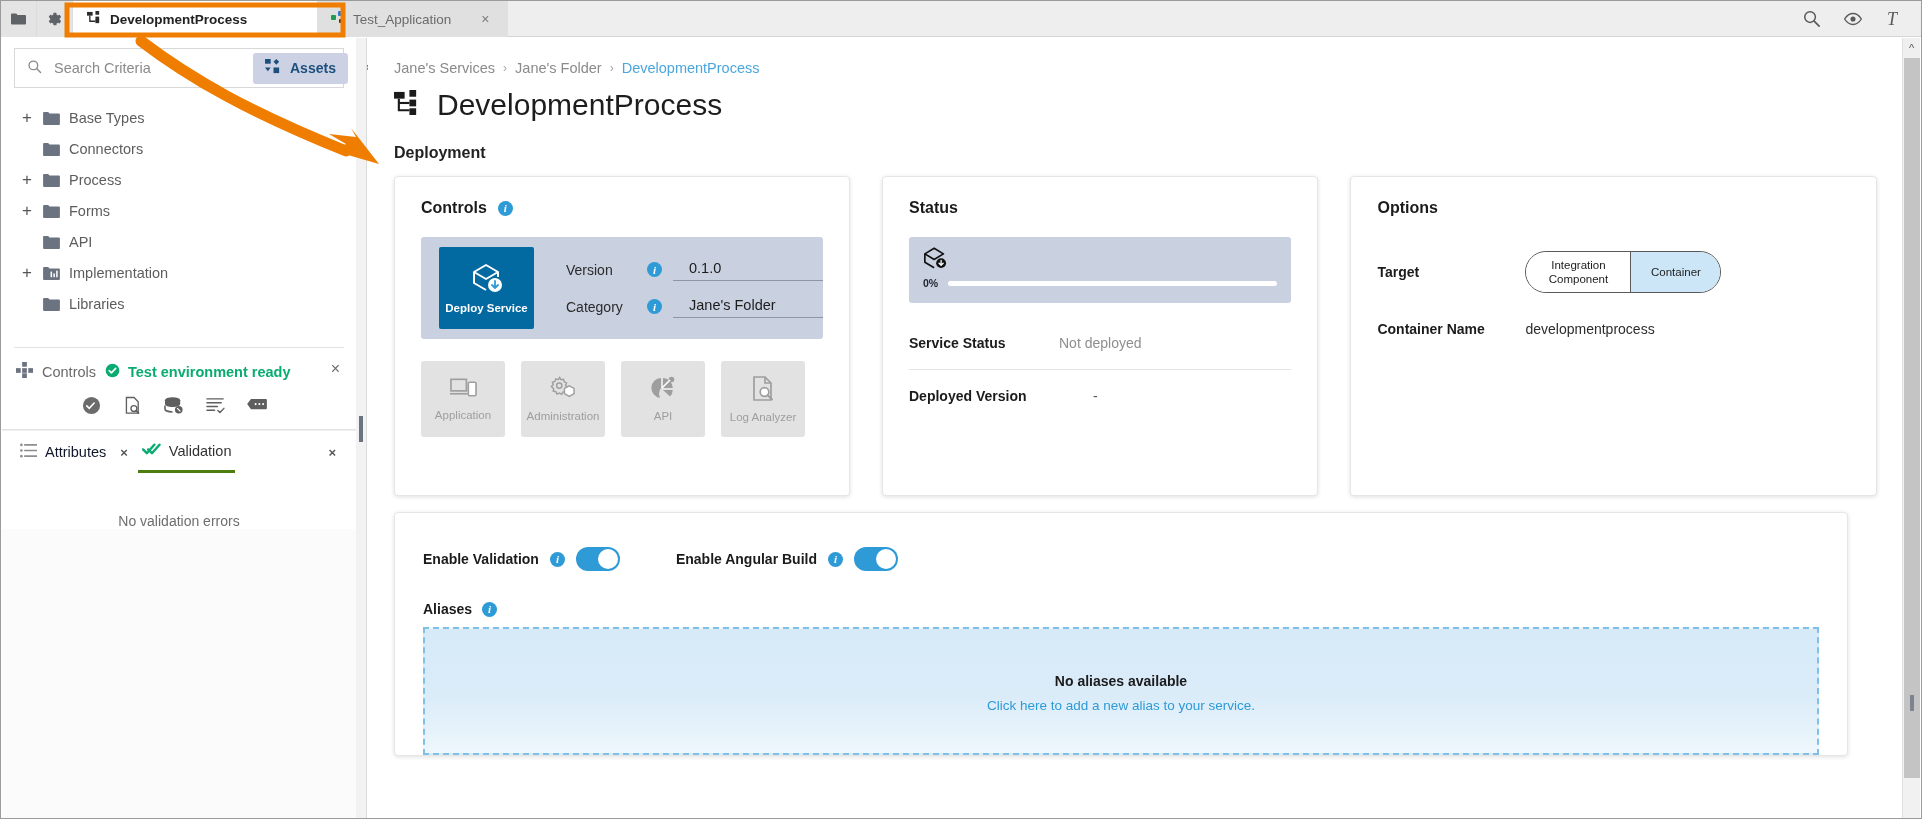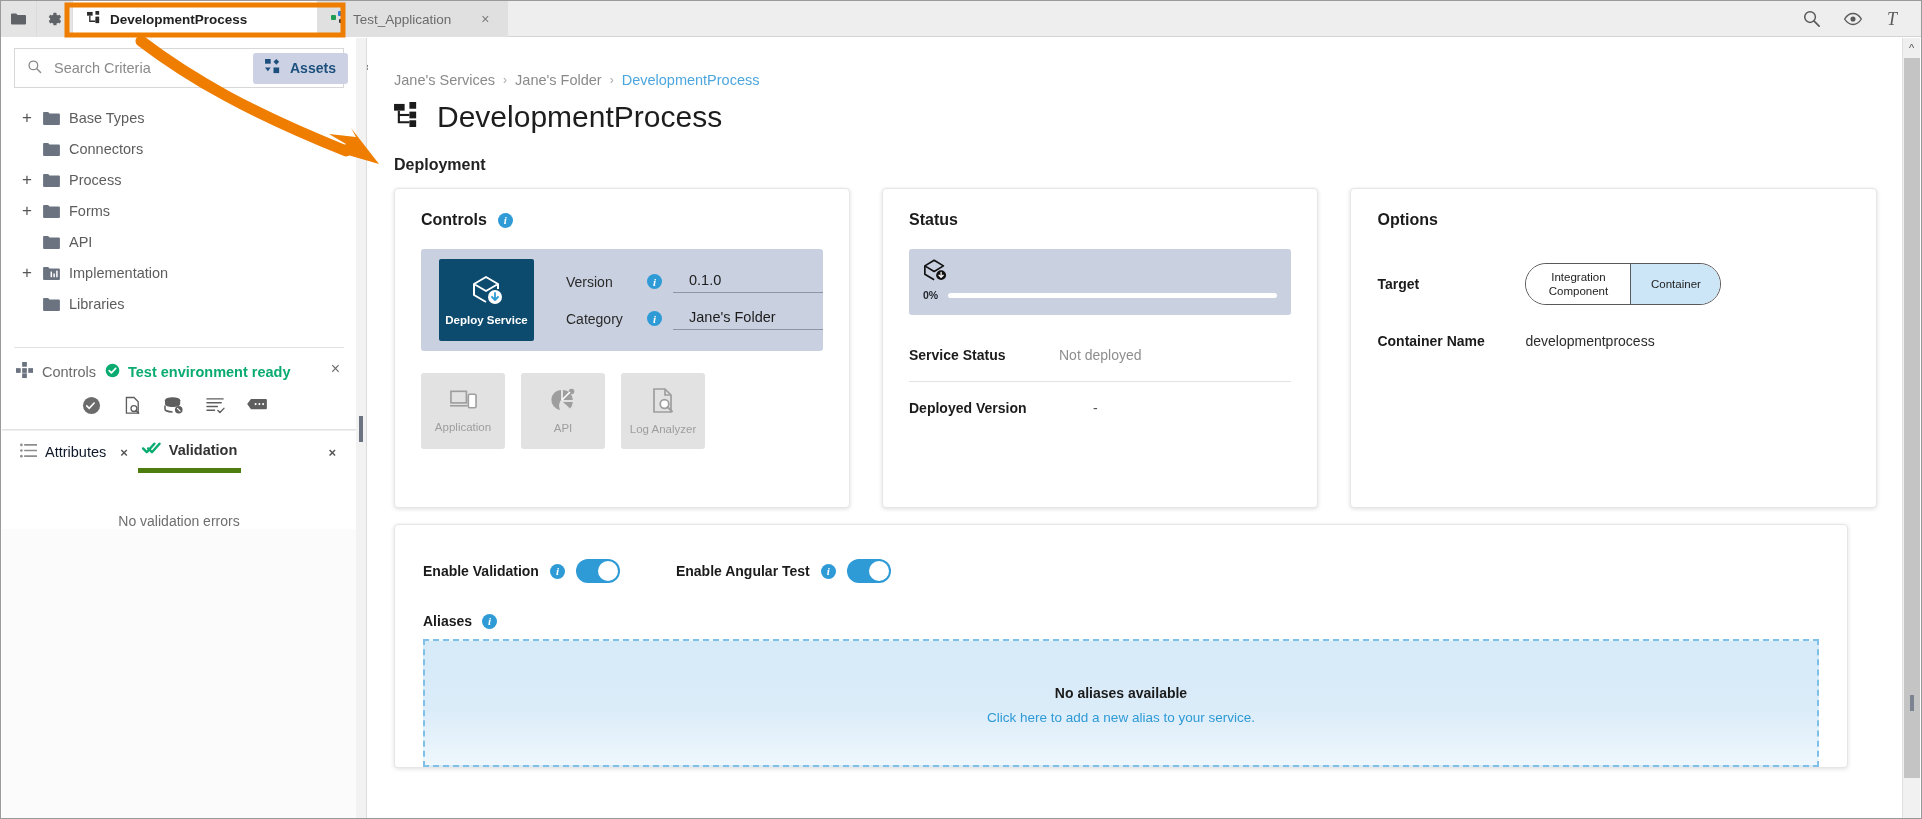--- a/index.html
+++ b/index.html
@@ -142,21 +142,21 @@
     gap: 4px;
     font-size: 14.5px;
   }
   .attr-tab {
     display: flex; align-items: center; gap: 8px;
     color: #0f172a;
     padding: 0 4px;
     height: 42px;
     cursor: pointer;
   }
-  .attr-tab.sel { color: #333; font-weight: bold; border-bottom: 5px solid #4d7c0f; }
+  .attr-tab.sel { color: #333; font-weight: normal; border-bottom: 3px solid #4d7c0f; }
   .attr-x { color: #555; font-size: 13px; font-weight: bold; cursor: pointer; padding: 0 6px; }
   .attr-body {
     text-align: center; color: #6e6e6e; font-size: 14px;
     padding-top: 40px;
   }
 
   .splitter {
     position: absolute; left: 355px; top: 37px;
     width: 11px; height: 781px;
     background: #f2f2f2;
@@ -169,21 +169,21 @@
     border-left: 2px solid #6b7280;
     border-right: 2px solid #6b7280;
   }
 
   
   .main {
     position: absolute; left: 367px; top: 37px;
     width: 1535px; height: 781px;
     background: #ffffff;
     overflow: hidden;
-    padding: 16px 0 0 0;
+    padding: 4px 0 0 0;
   }
   .breadcrumb {
     display: flex; align-items: center; gap: 8px;
     font-size: 14.5px; color: #8a8a8a;
     padding: 18px 0 0 26px;
   }
   .breadcrumb .crumb { cursor: pointer; }
   .breadcrumb .crumb.last { color: #4ca6de; }
   .breadcrumb .sep { color: #a9a9a9; font-size: 12px; }
 
@@ -231,21 +231,21 @@
   .deploy-panel {
     background: #c9d0e0;
     border-radius: 3px;
     height: 102px;
     display: flex; align-items: center;
     padding: 0 0 0 18px;
     gap: 32px;
   }
   .deploy-btn {
     width: 95px; height: 82px;
-    background: #0c4a6e;
+    background: #0369a1;
     color: #fff;
     display: flex; flex-direction: column;
     align-items: center; justify-content: center;
     gap: 6px;
     font-size: 11.5px; font-weight: bold;
     border-radius: 2px;
     cursor: pointer;
   }
   .fields { display: flex; flex-direction: column; gap: 14px; }
   .field-row { display: flex; align-items: center; gap: 11px; }
@@ -718,20 +718,30 @@
               <svg width="27" height="22" viewBox="0 0 28 22">
                   <rect x="1" y="2" width="16" height="12" stroke="#9e9e9e" stroke-width="1.7" fill="none"></rect>
                   <path d="M0 17h18" stroke="#9e9e9e" stroke-width="1.7"></path>
                   <rect x="19" y="5" width="8" height="14" rx="1.4" stroke="#9e9e9e" stroke-width="1.7" fill="#fff"></rect>
                 </svg>
             </span>
             <span>Application</span>
           </div>
           <div class="tile">
             <span>
+              <svg width="26" height="24" viewBox="0 0 27 25">
+                  <path d="M10 1.5l1.4 2.3 2.7-.4.6 2.7 2.5 1.1-1 2.5 1.7 2.1-2.1 1.7.3 2.7-2.7.5-1.3 2.4-2.4-1.3-2.5 1.1-1.1-2.5-2.7-.5.4-2.7L1.4 11l1.9-2-0.8-2.6 2.6-.8.9-2.6 2.6.9z" stroke="#9e9e9e" stroke-width="1.5" fill="none"></path>
+                  <circle cx="9.6" cy="10" r="2.8" stroke="#9e9e9e" stroke-width="1.5" fill="none"></circle>
+                  <path d="M19 13l5-2.8 5 2.8v5.4l-5 2.8-5-2.8z" stroke="#9e9e9e" stroke-width="1.5" fill="#fff" transform="translate(-4,0)"></path>
+                </svg>
+            </span>
+            <span>Administration</span>
+          </div>
+          <div class="tile">
+            <span>
               <svg width="26" height="24" viewBox="0 0 26 24">
                   <path d="M11 12V2a10 10 0 00-1 19.9A10 10 0 0111 12z" fill="#9e9e9e"></path>
                   <path d="M13 12h9.8A10 10 0 0013 2.1z" fill="#9e9e9e"></path>
                   <path d="M13 14l7 6.5A10 10 0 0022.8 14z" fill="#9e9e9e"></path>
                   <circle cx="21.5" cy="3.5" r="2.8" fill="#9e9e9e"></circle>
                   <path d="M12 12l8-8" stroke="#fff" stroke-width="1.6"></path>
                 </svg>
             </span>
             <span>API</span>
           </div>
@@ -805,21 +815,21 @@
     <div class="svc-card">
       <div class="toggles">
         <div class="toggle-group">
           <span class="toggle-label">Enable Validation</span>
           <span class="info-i">i</span>
           <span class="switch">
               <span class="knob"></span>
             </span>
         </div>
         <div class="toggle-group">
-          <span class="toggle-label">Enable Angular Test</span>
+          <span class="toggle-label">Enable Angular Build</span>
           <span class="info-i">i</span>
           <span class="switch">
               <span class="knob"></span>
             </span>
         </div>
       </div>
 
       <div class="aliases-label">
         <span>Aliases</span>
         <span class="info-i">i</span>

